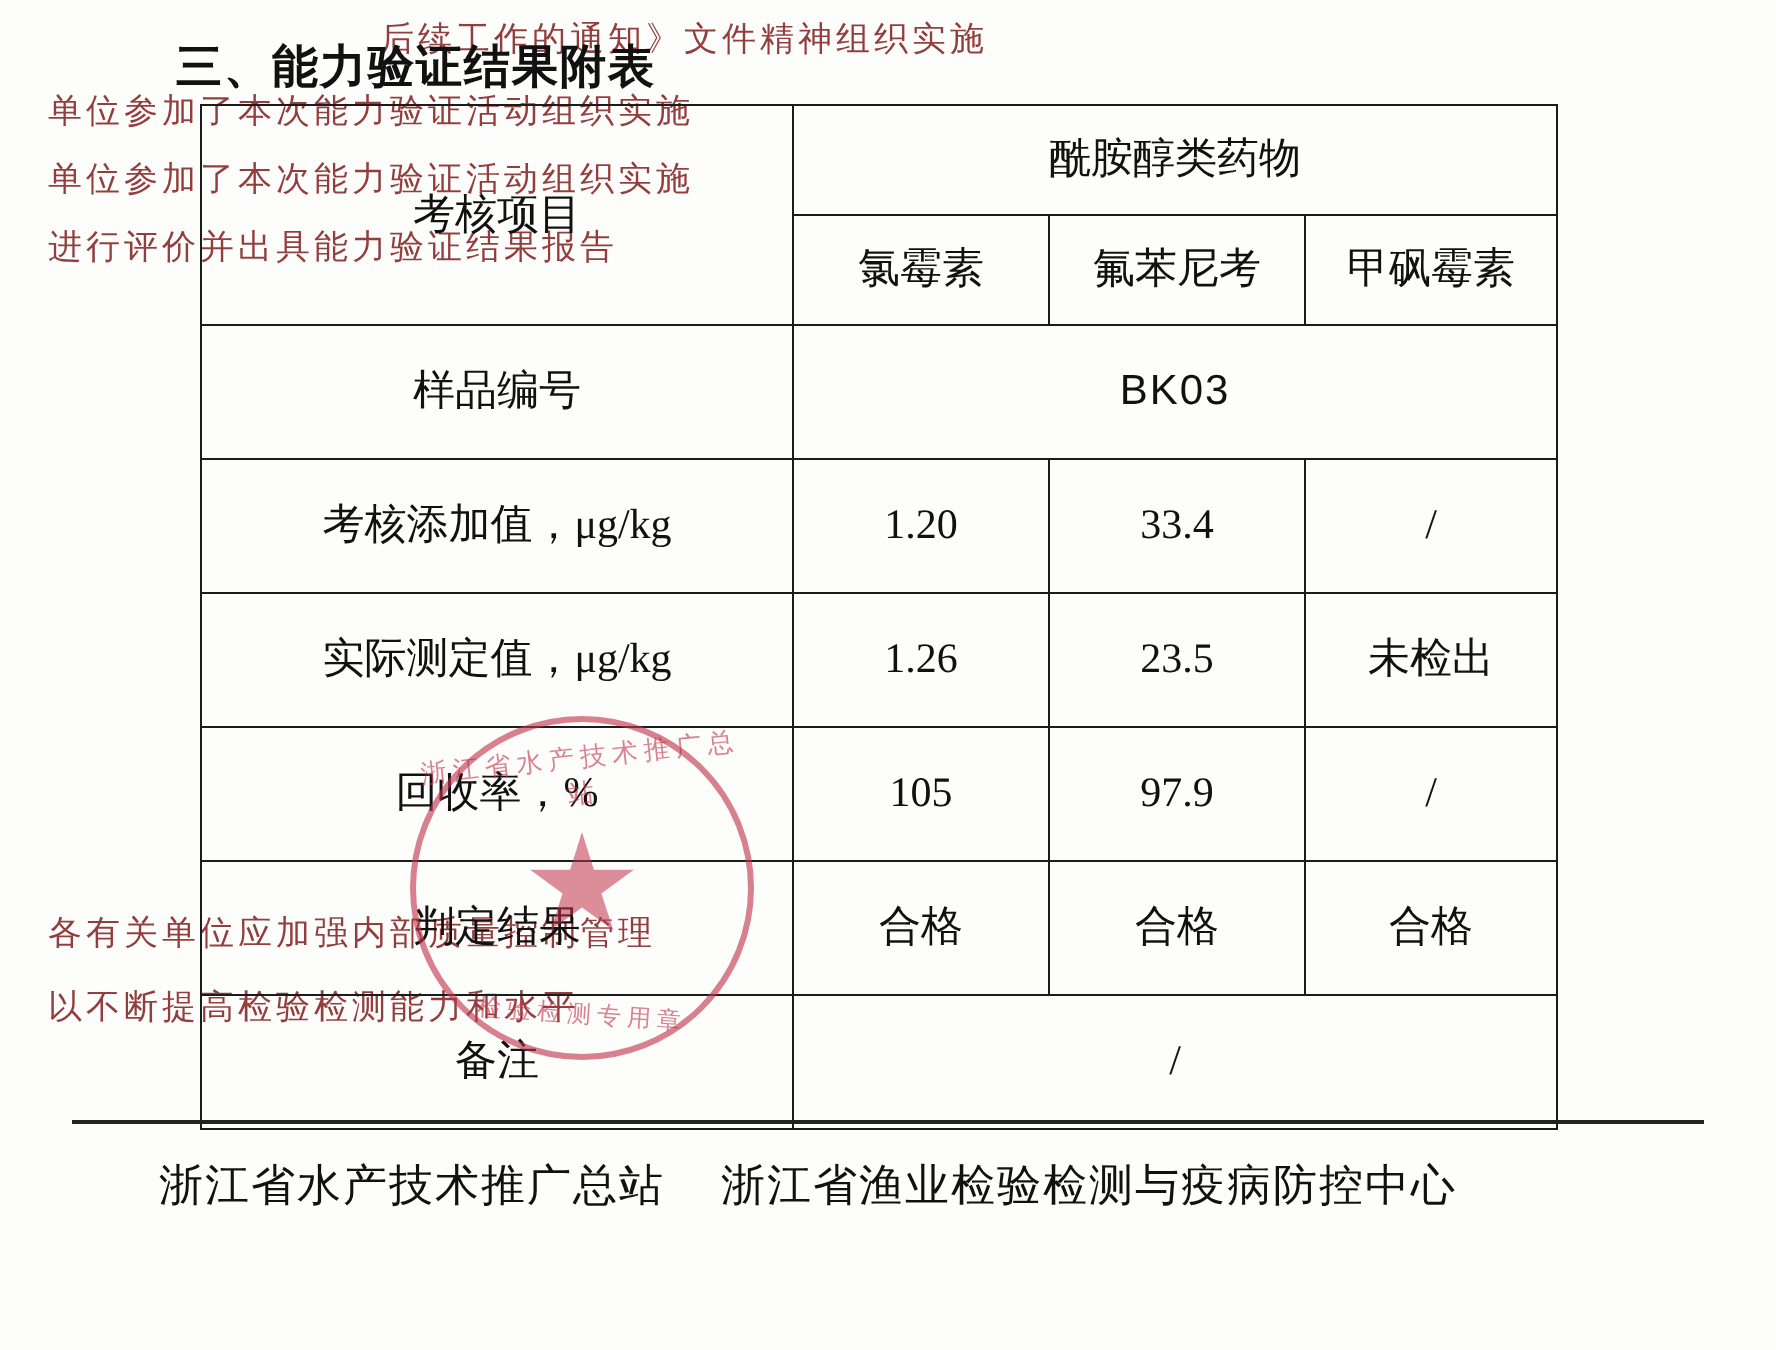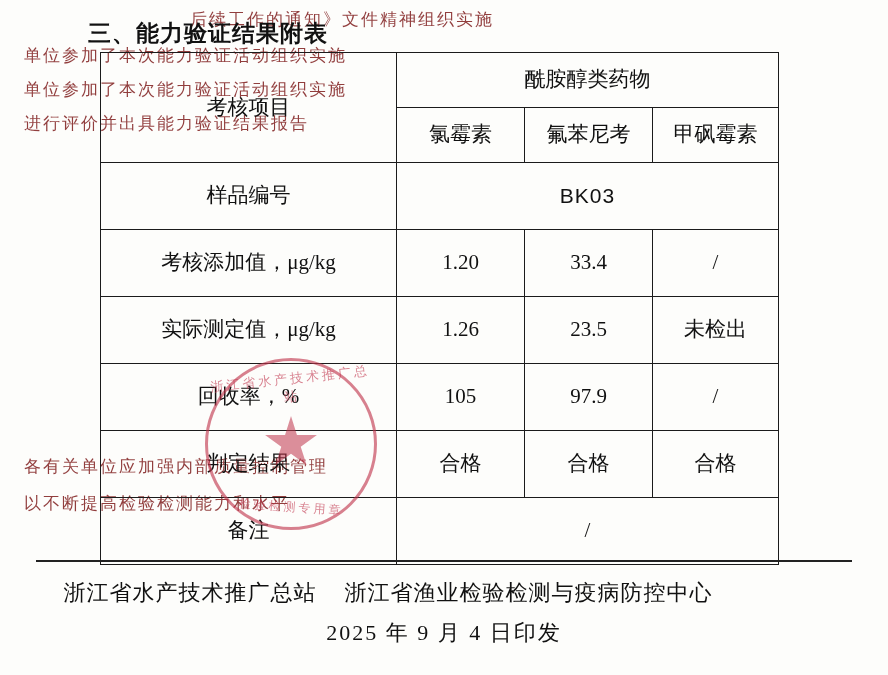--- a/index.html
+++ b/index.html
@@ -136,21 +136,21 @@
   .footer-rule {
     position: absolute;
     left: 36px;
     right: 36px;
     top: 560px;
     border-top: 2.4px solid #222;
   }
   .footer-line1 {
     position: absolute;
     top: 578px;
-    left: 0;
+    left: 16px;
     width: 776px;
     text-align: center;
     font-size: 22px;
     letter-spacing: 1px;
   }
   .footer-line1 .org1 { margin-right: 28px; }
   .footer-line2 {
     position: absolute;
     top: 618px;
     left: 0;
@@ -240,15 +240,14 @@
       <div class="st-bottom">检验检测专用章</div>
     </div>
   </div>
 
   <div class="footer-rule"></div>
 
   <div class="footer-line1">
     <span class="org1">浙江省水产技术推广总站</span><span class="org2">浙江省渔业检验检测与疫病防控中心</span>
   </div>
 
-  <div class="footer-line2">2025 年 9 月 4 日印发</div>
 
 </div>
 
 </body></html>

